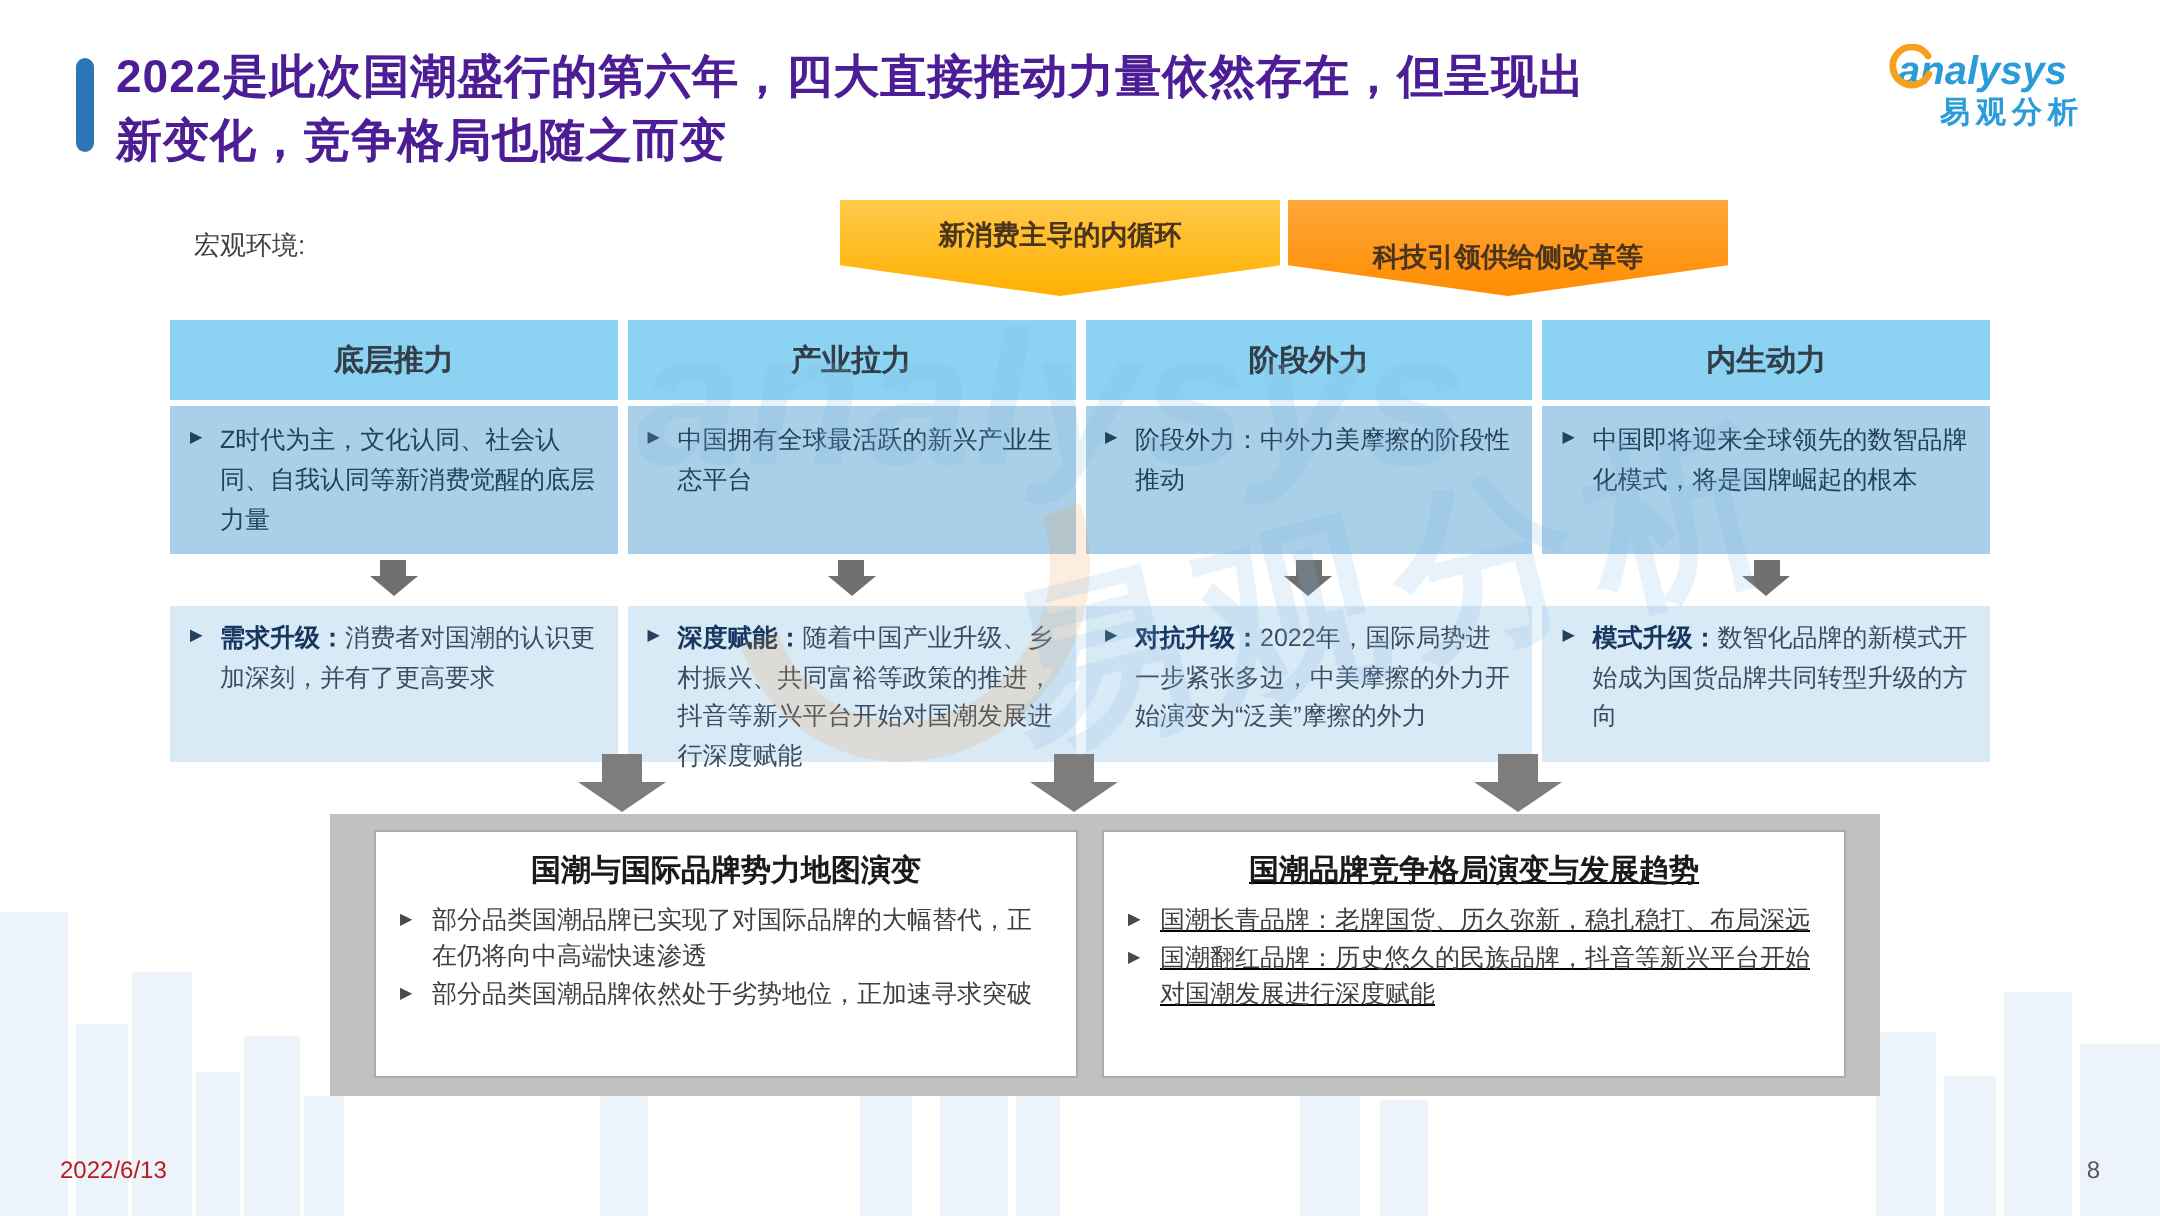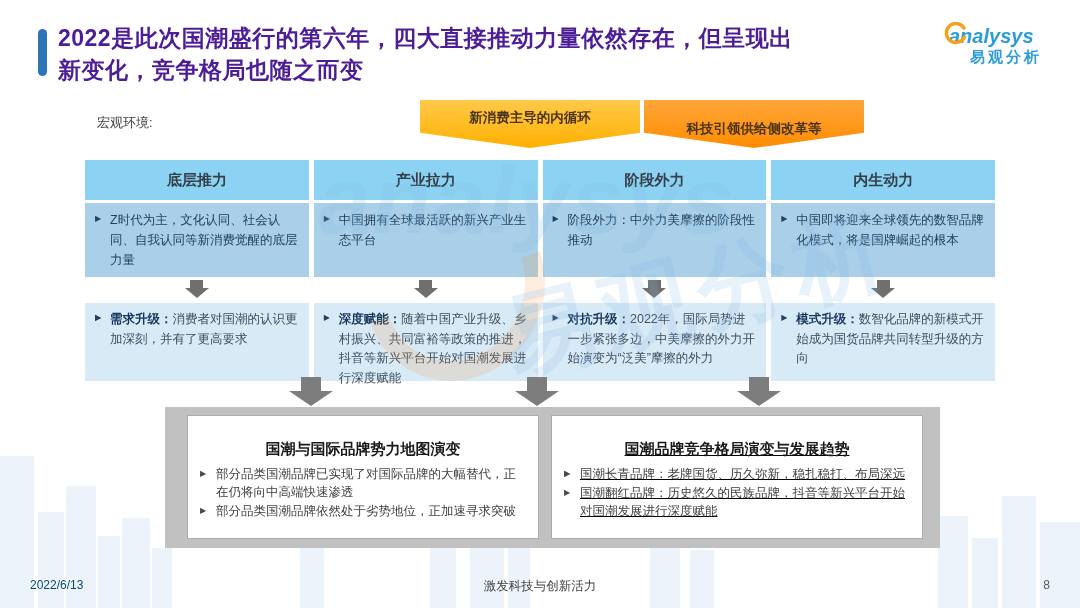--- a/index.html
+++ b/index.html
@@ -60,27 +60,27 @@
   .ba0 { left:204px; } .ba1 { left:430px; } .ba2 { left:652px; }
 
   
   .panel { position:absolute; left:165px; top:407px; width:775px; height:141px;
     background:#C1C1C1; box-sizing:border-box; padding:8px 17px 9px 22px;
     display:flex; gap:12px; }
   .obox { background:#ffffff; border:1px solid #ACACAC; box-sizing:border-box;
     padding:8px 12px 0 12px; }
   .obox0 { width:352px; } .obox1 { flex:1;text-decoration:underline; }
   .obox-title { text-align:center; font-size:15px; font-weight:bold; color:#1A1A1A;
-    margin:16px 0 7px; }
+    margin:2px 0 7px; }
   .obox .bl { font-size:12.5px; line-height:1.42; color:#3F3F3F; padding-left:16px;
     margin-bottom:1px; }
   .obox .bm { color:#4A4A4A; top:2px; }
 
   
-  .f-date  { position:absolute; left:30px;  top:578px; font-size:12px;  color:#0c4a6e; }
+  .f-date  { position:absolute; left:30px;  top:578px; font-size:12px;  color:#b91c1c; }
   .f-slogan{ position:absolute; left:0; right:0; top:578px; text-align:center;
     font-size:12.5px; color:#3F3F3F; }
   .f-page  { position:absolute; right:30px; top:578px; font-size:12px; color:#595959; }
 
   
   .sky b { position:absolute; bottom:0; background:#DCE9F5; opacity:.55; }
   .sk0{left:0;width:34px;height:152px}.sk1{left:38px;width:26px;height:96px}
   .sk2{left:66px;width:30px;height:122px}.sk3{left:98px;width:22px;height:72px}
   .sk4{left:122px;width:28px;height:90px}.sk5{left:152px;width:20px;height:60px}
   .sk6{left:300px;width:24px;height:62px}.sk7{left:430px;width:26px;height:72px}
@@ -228,20 +228,19 @@
     </div>
     <div class="obox obox1">
       <div class="obox-title">国潮品牌竞争格局演变与发展趋势</div>
       <div class="bl"><span class="bm">▶</span></div>
       <div class="bl"><span class="bm">▶</span><span>国潮长青品牌：老牌国货、历久弥新，稳扎稳打、布局深远</span></div>
       <div class="bl"><span class="bm">▶</span><span>国潮翻红品牌：历史悠久的民族品牌，抖音等新兴平台开始对国潮发展进行深度赋能</span></div>
     </div>
   </div>
 
   <div class="f-date">2022/6/13</div>
-  <div class="f-slogan">激发科技与创新活力</div>
   <div class="f-page">8</div>
 
   <div class="wm wm-en">analysys</div>
   <div class="wm wm-arc"></div>
   <div class="wm wm-cn">易观分析</div>
 
 </div>
 
 </body></html>

